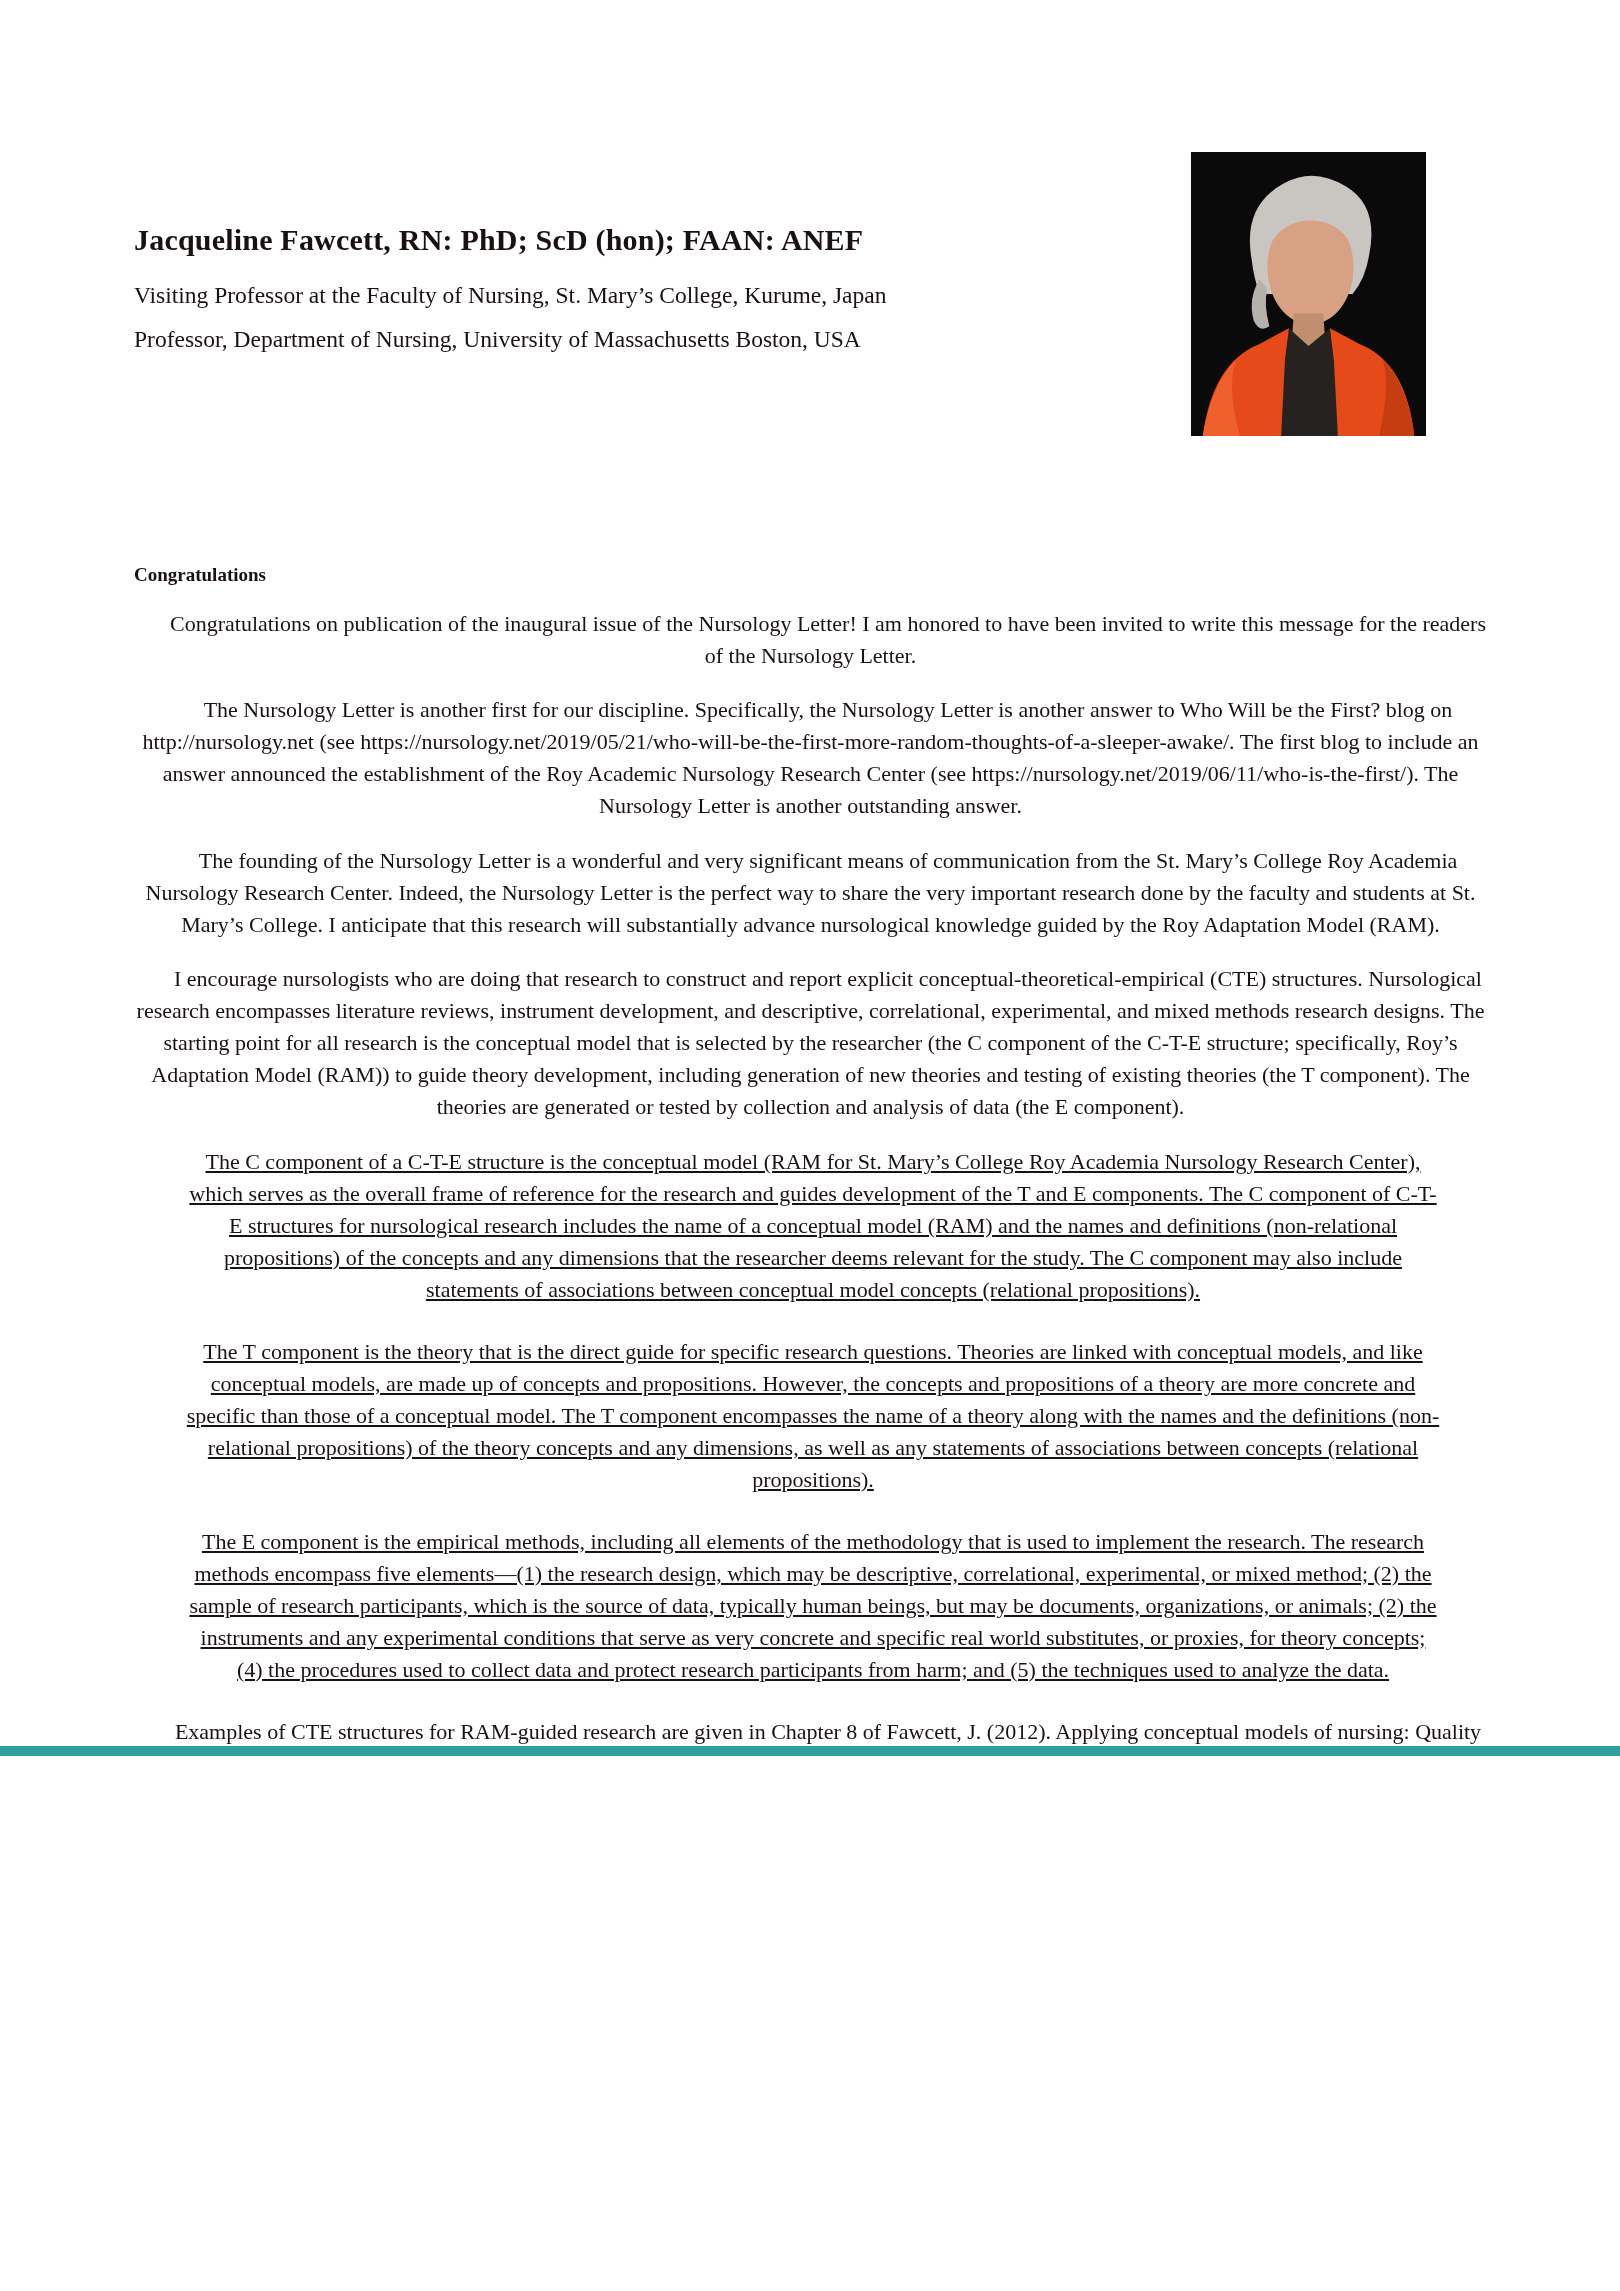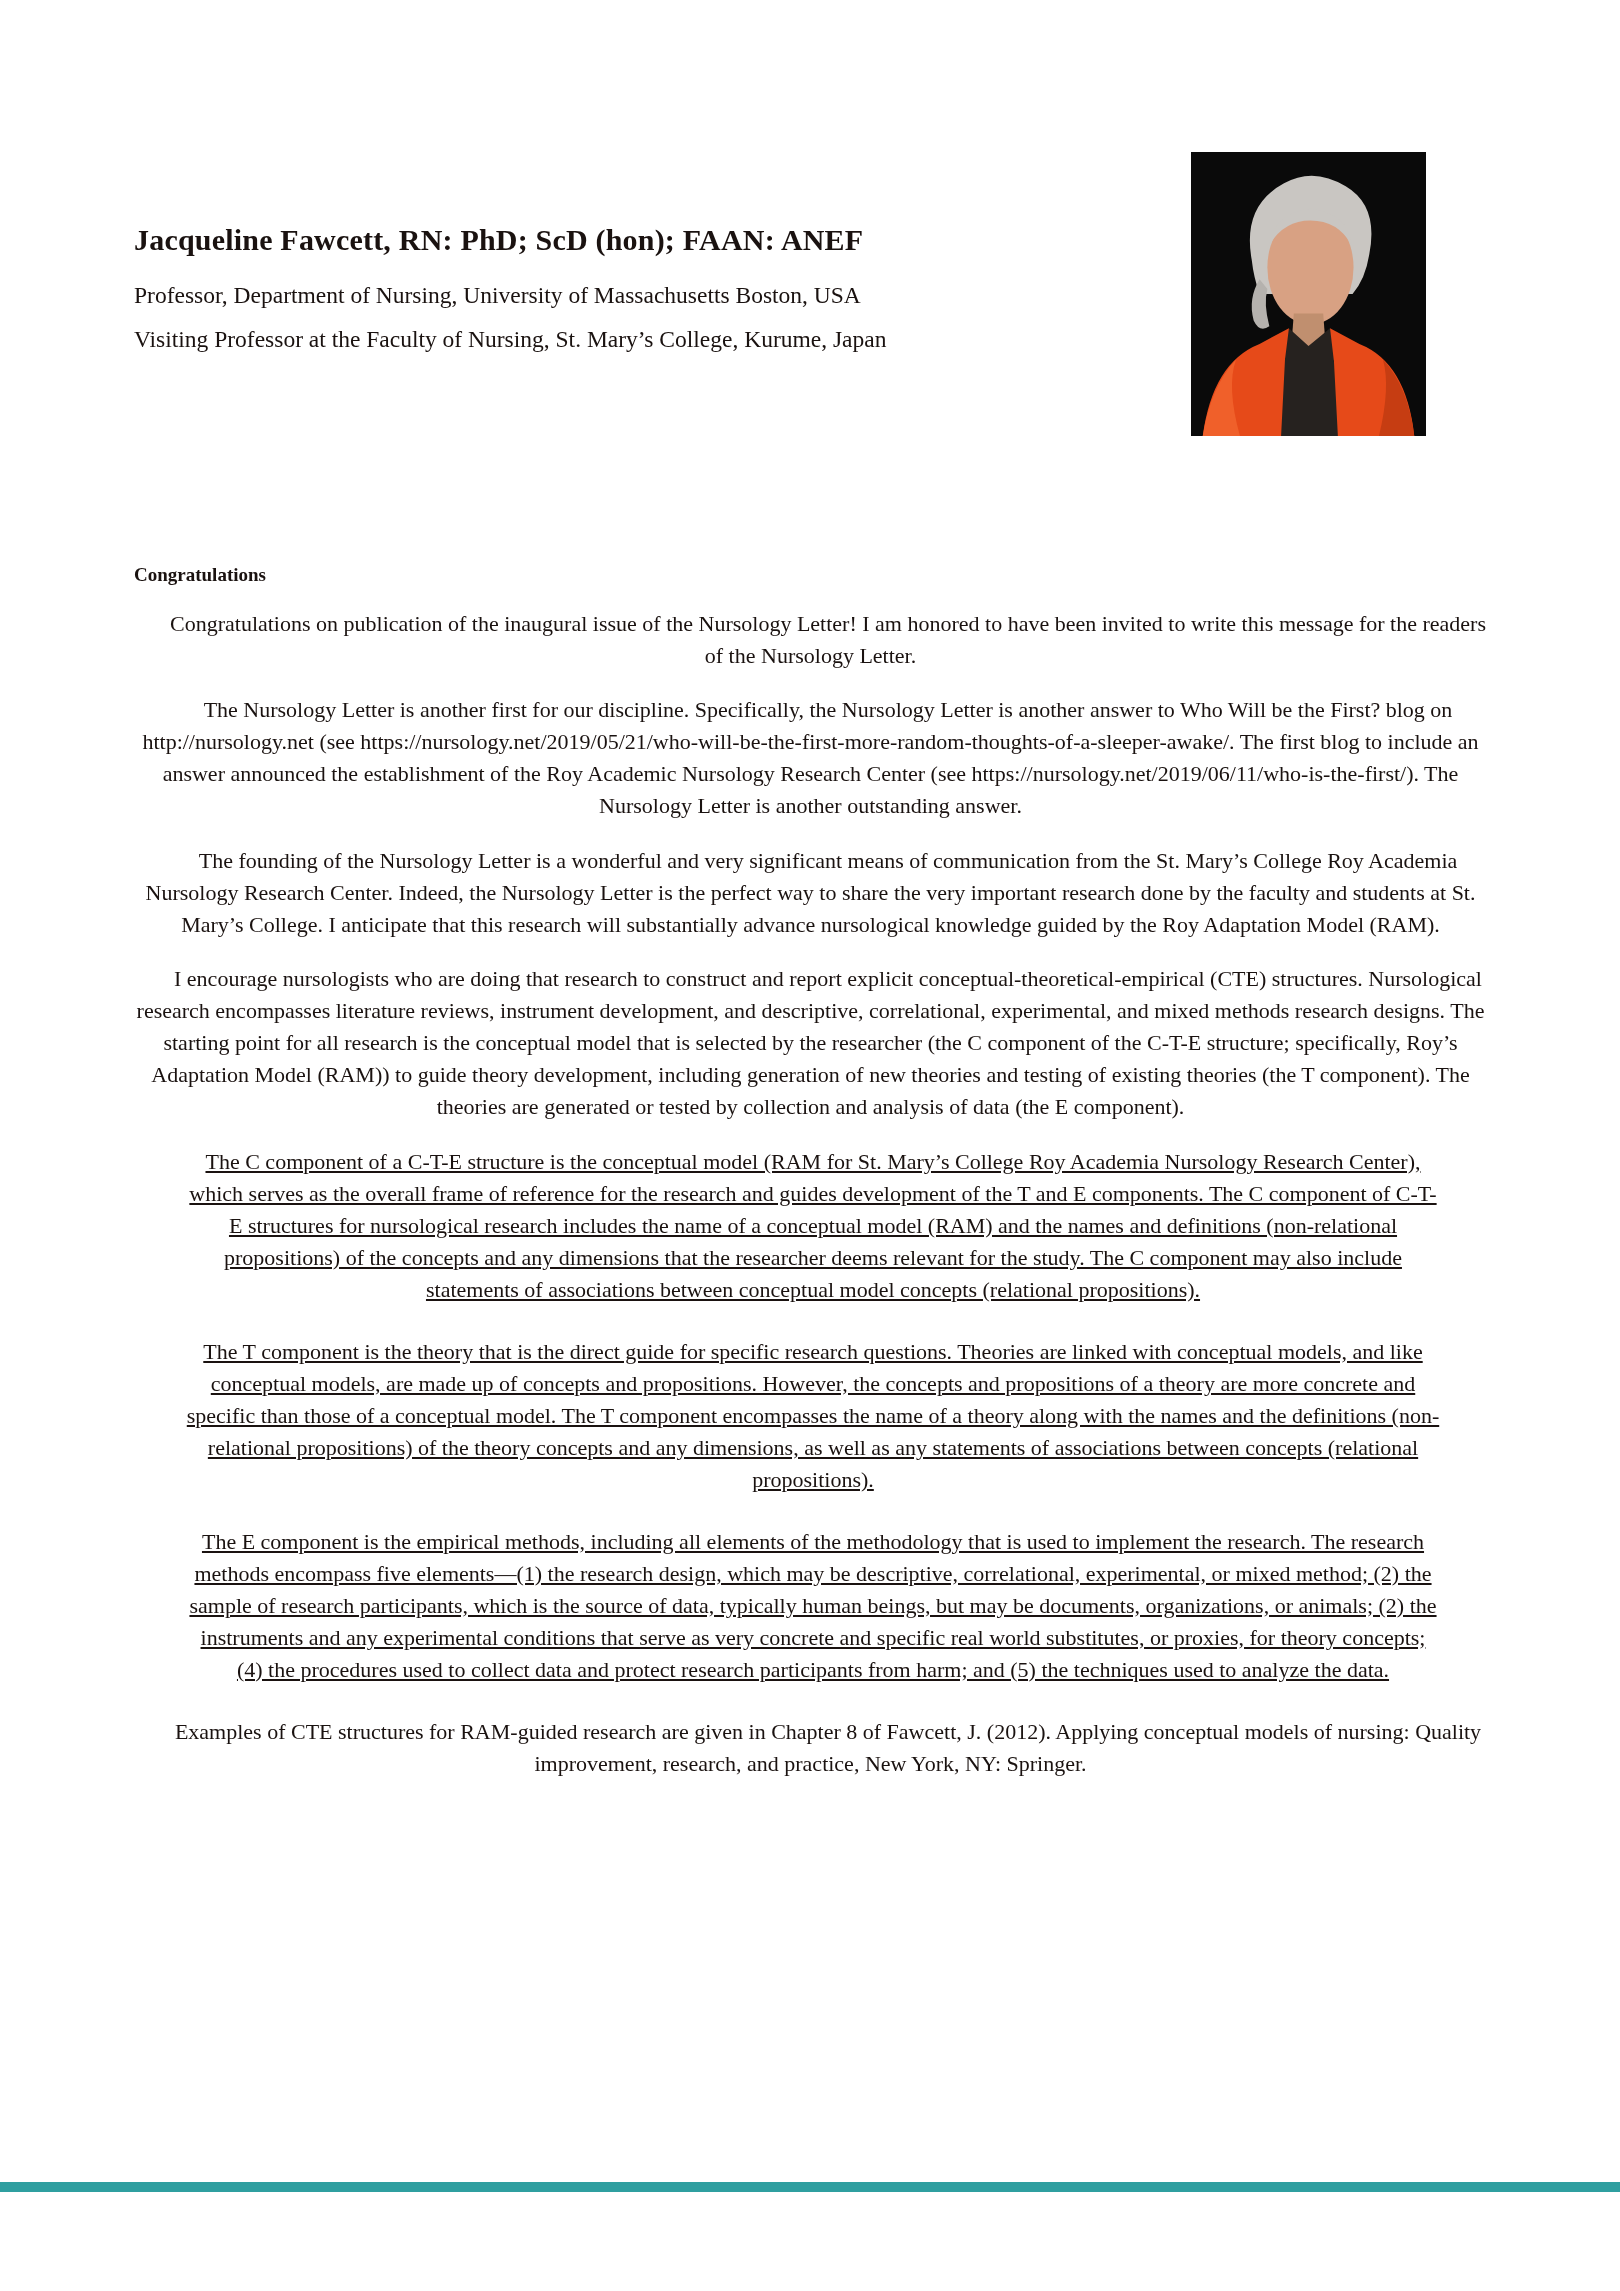--- a/index.html
+++ b/index.html
@@ -1,19 +1,19 @@
 <!DOCTYPE html>
 <html><head>
 <meta charset="utf-8">
 <style>
   html, body { margin: 0; padding: 0; background: #ffffff; }
   .page {
     position: relative;
     width: 1620px;
-    height: 2192px;
+    height: 1756px;
     background: #ffffff;
     font-family: "Liberation Serif", "DejaVu Serif", serif;
     color: #1a1210;
     overflow: hidden;
   }
   .header {
     position: absolute;
     left: 134px;
     top: 223px;
     width: 1019px;
@@ -72,22 +72,22 @@
     height: 9.8px;
   }
 </style>
 </head>
 <body>
 
 <div class="page">
 
   <div class="header">
     <h1 class="person-name">Jacqueline Fawcett, RN: PhD; ScD (hon); FAAN: ANEF</h1>
+    <p class="affiliation">Visiting Professor at the Faculty of Nursing, St. Mary’s College, Kurume, Japan</p>
     <p class="affiliation">Professor, Department of Nursing, University of Massachusetts Boston, USA</p>
-    <p class="affiliation">Visiting Professor at the Faculty of Nursing, St. Mary’s College, Kurume, Japan</p>
   </div>
 
   <div class="photo-frame" style="background: rgb(10, 10, 10);">
     <svg viewBox="0 0 240 290" xmlns="http://www.w3.org/2000/svg">
       <rect width="240" height="290" fill="#0a0a0a"></rect>
 
       <path d="M62 110 Q52 55 95 32 Q125 15 158 35 Q192 55 182 105 Q178 130 165 145 L70 145 Q64 128 62 110 Z" fill="#c9c6c2"></path>
       <path d="M70 130 Q58 150 64 172 Q70 185 80 178 Q74 155 78 140 Z" fill="#b5b2ae"></path>
 
       <ellipse cx="122" cy="118" rx="44" ry="58" fill="#d8a183"></ellipse>

